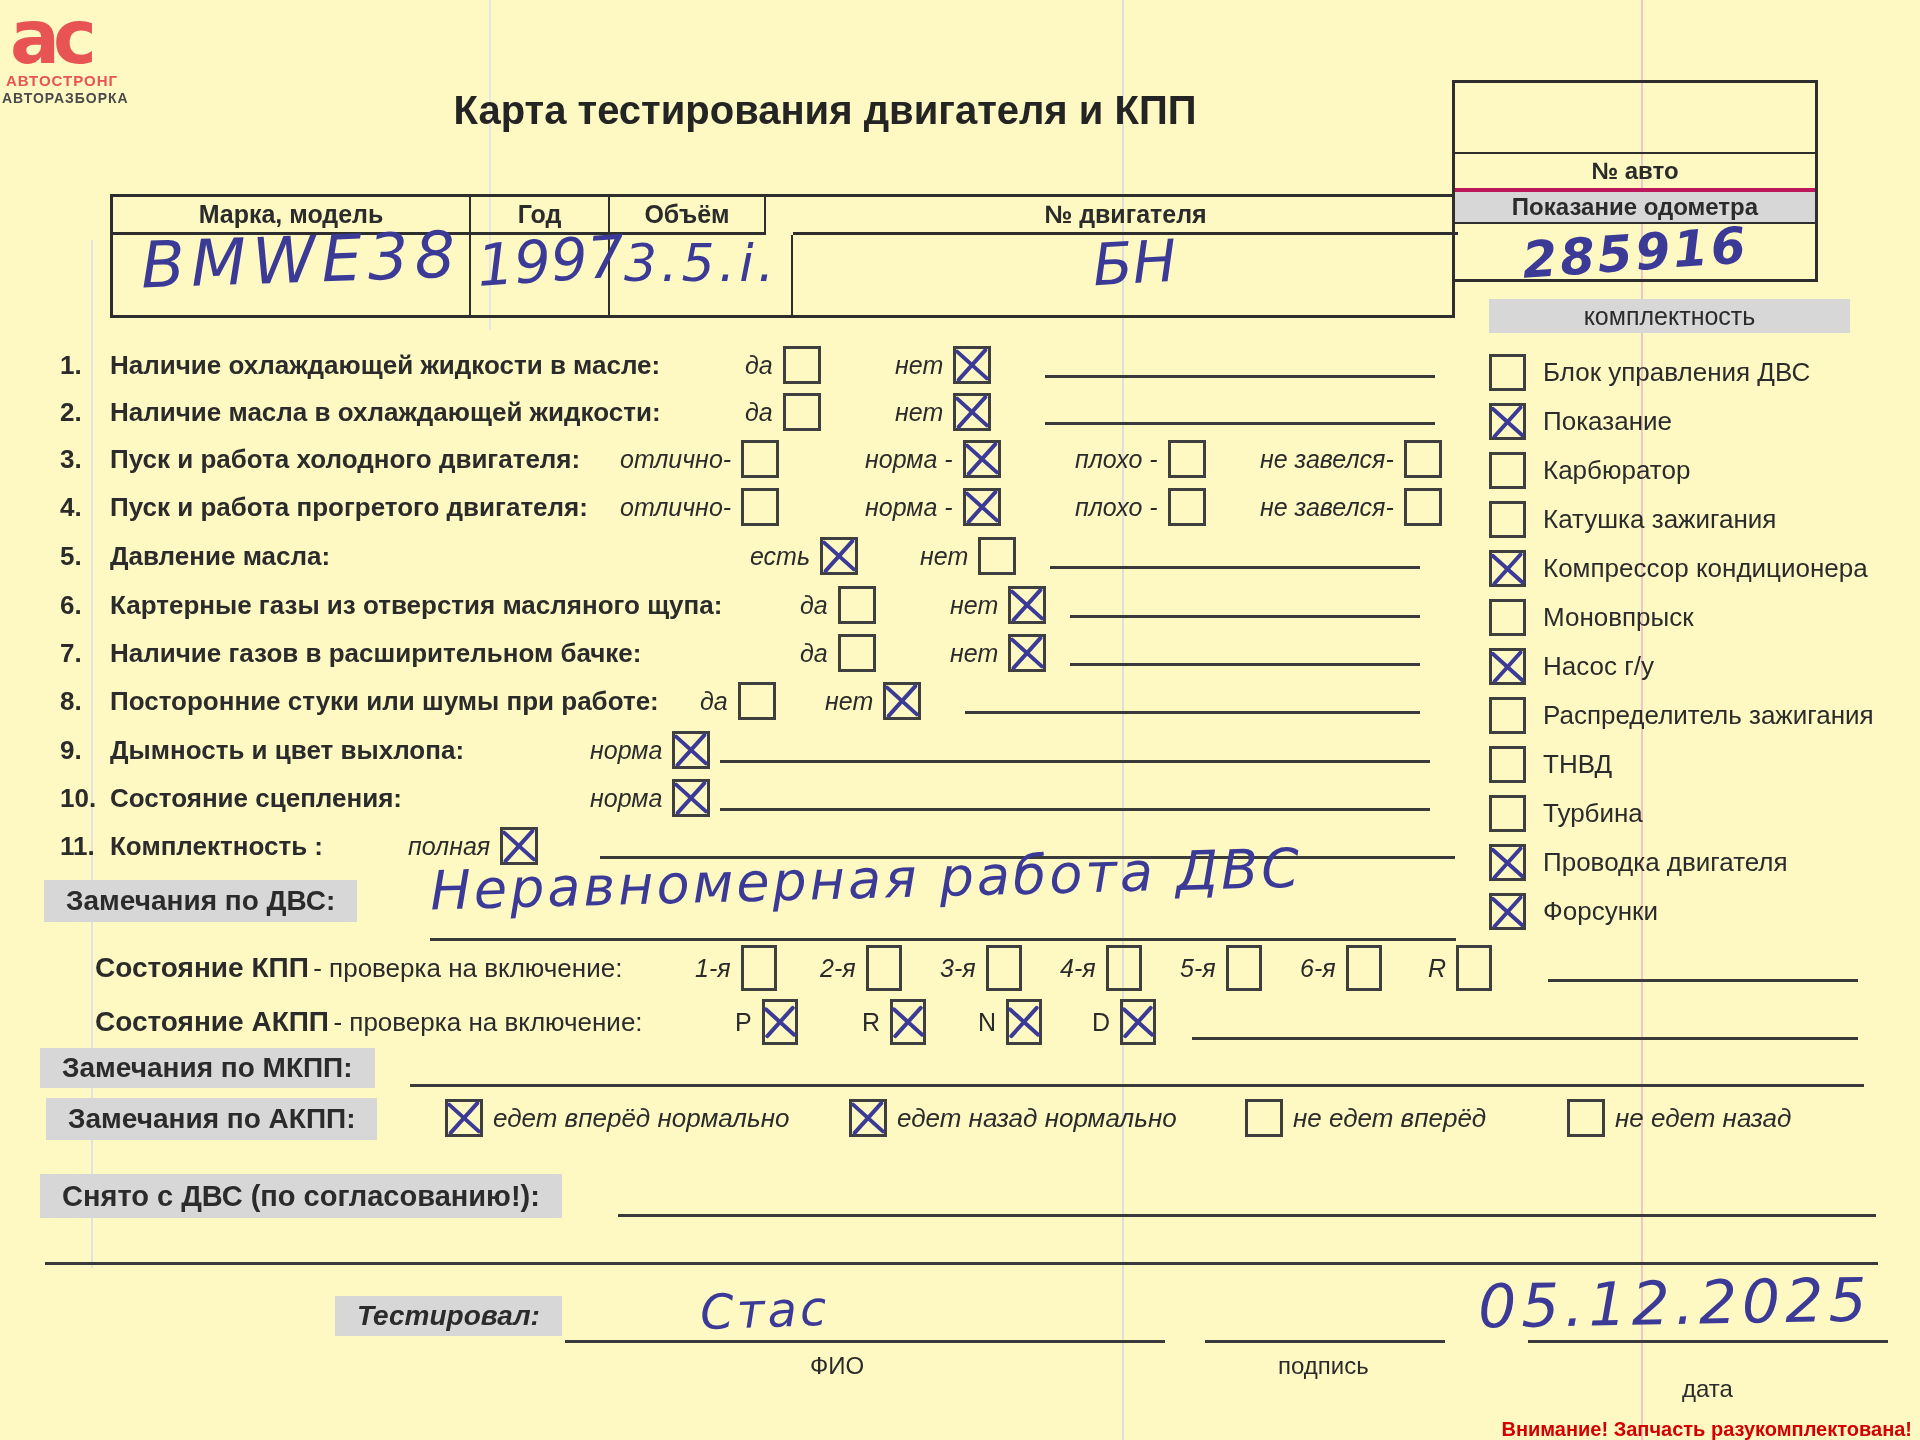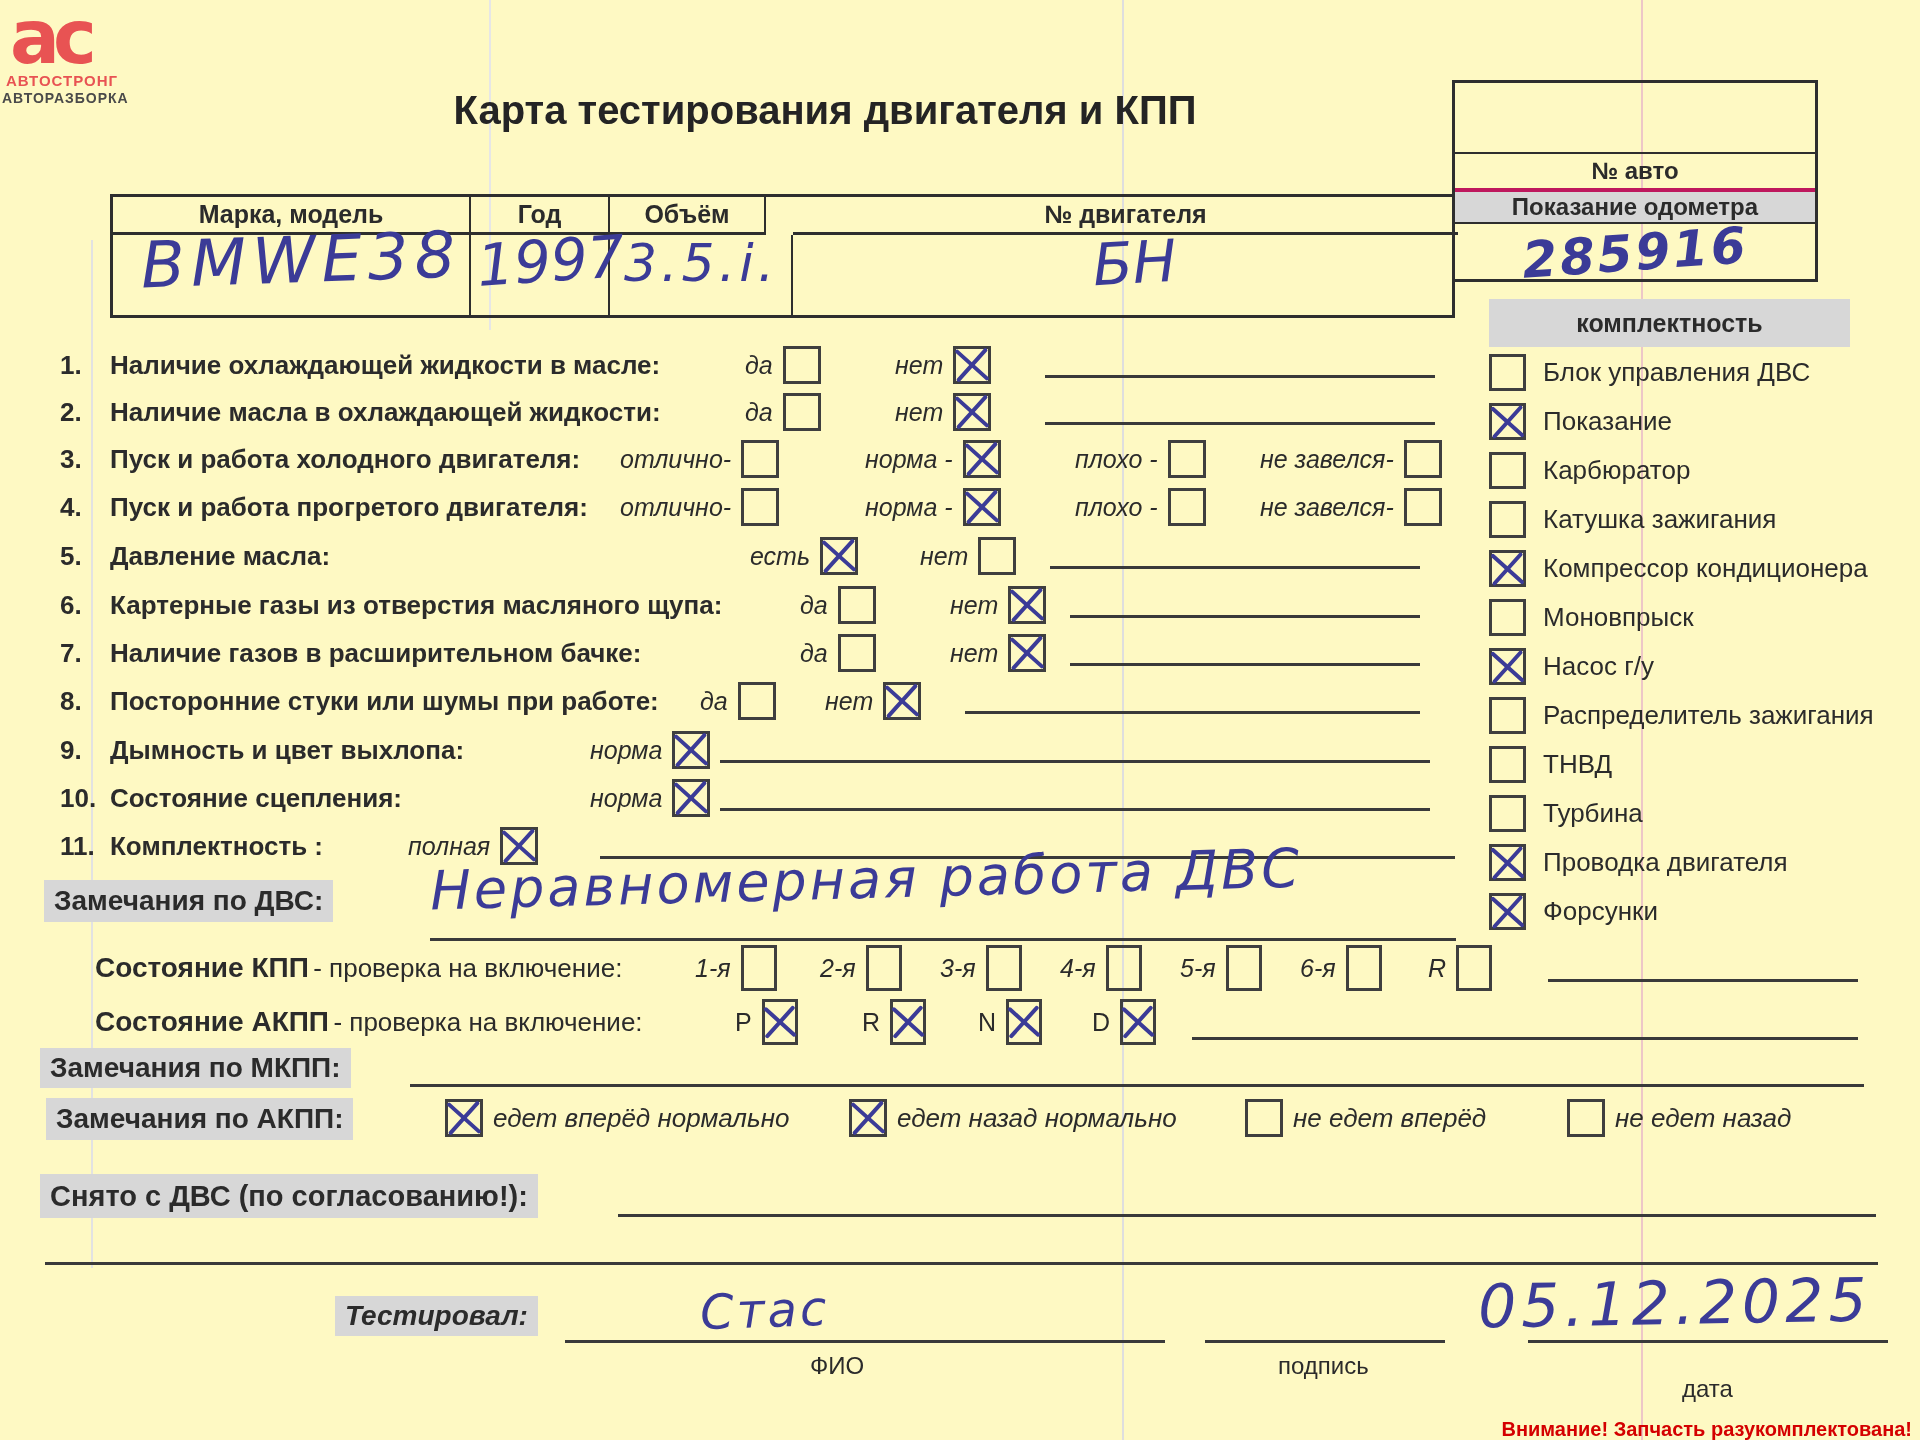--- a/index.html
+++ b/index.html
@@ -38,31 +38,31 @@
   .chk.tall{width:36px;height:46px;}
   
   .trow{position:absolute;left:60px;width:1420px;height:48px;}
   .num{position:absolute;left:0;top:50%;transform:translateY(-50%);font-size:26px;font-weight:bold;}
   .tlabel{position:absolute;left:50px;top:50%;transform:translateY(-50%);font-size:26px;font-weight:bold;white-space:nowrap;}
   .opt{position:absolute;top:50%;transform:translateY(-50%);display:inline-flex;align-items:center;gap:10px;}
   .olab{font-style:italic;font-size:25px;white-space:nowrap;}
   .wline{position:absolute;border-bottom:3px solid #3a3a3a;height:0;}
   .rowline{top:70%;}
   
-  .eq-title{position:absolute;left:1489px;top:299px;width:361px;height:48px;display:flex;align-items:center;justify-content:center;
-            font-size:25px;font-weight:bold;}
+  .eq-title{position:absolute;left:1489px;top:299px;width:361px;height:34px;display:flex;align-items:center;justify-content:center;
+            font-size:25px;font-weight:normal;}
   .eq{position:absolute;left:1489px;top:348px;width:420px;}
   .eq-item{height:49px;display:flex;align-items:center;gap:17px;}
   .eq-item .chk{width:37px;height:37px;}
   .eq-label{font-size:26px;white-space:nowrap;}
   
   .rowwrap{position:absolute;left:0;width:1920px;height:52px;}
   .secbold{font-size:28px;font-weight:bold;white-space:nowrap;}
   .secrest{font-size:26px;white-space:nowrap;}
-  .seclabel{position:absolute;display:inline-flex;align-items:center;padding:2px 10px;box-sizing:border-box;
+  .seclabel{position:absolute;display:inline-flex;align-items:center;padding:2px 22px;box-sizing:border-box;
             font-size:28px;font-weight:bold;white-space:nowrap;}
   .caption{position:absolute;font-size:24px;color:#2b2b2b;}
   .warn{position:absolute;right:8px;top:1418px;font-size:20px;font-weight:bold;color:#d40000;white-space:nowrap;}
 </style>
 </head>
 <body>
 
 <div class="sheet">
 
   <div class="vline" style="left:91px;top:240px;height:1028px;background:#e2e2e2;"></div>

